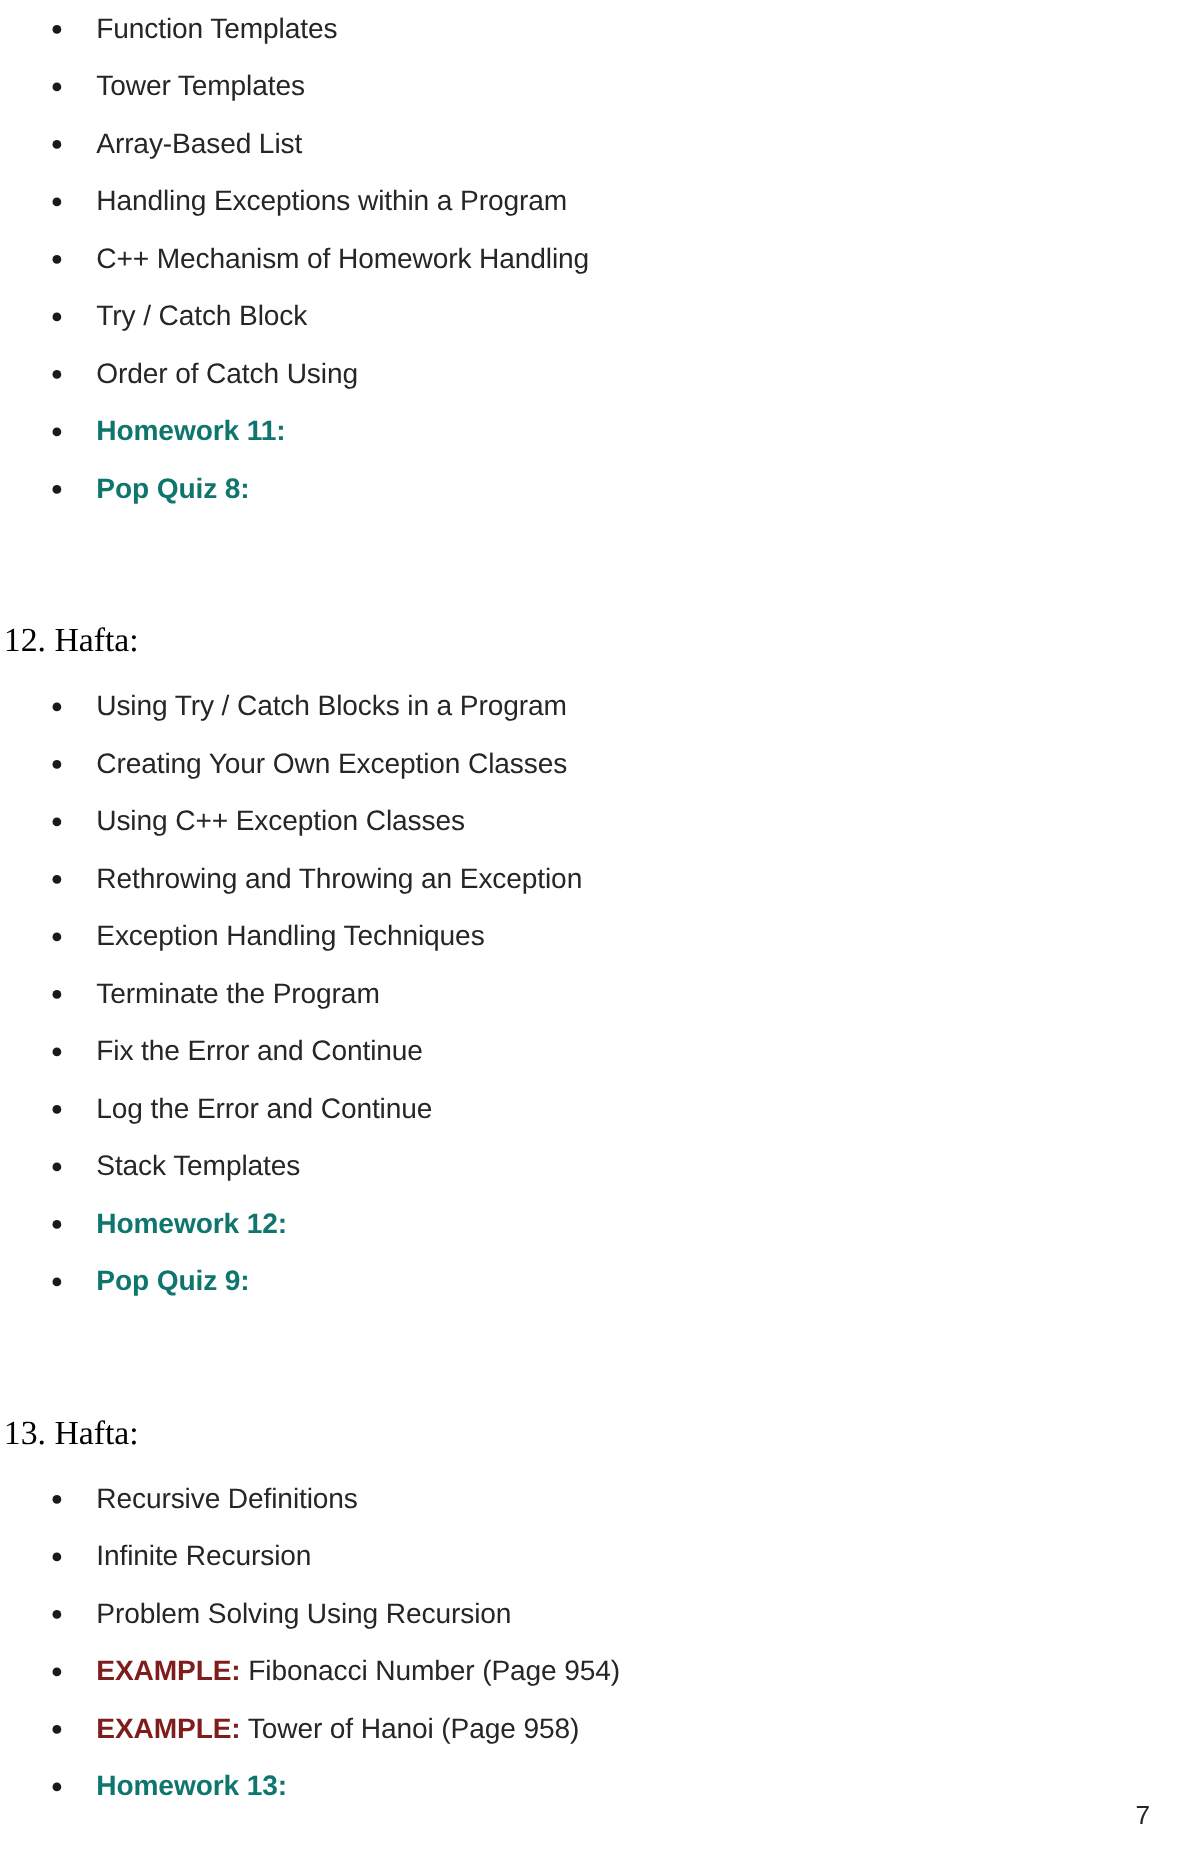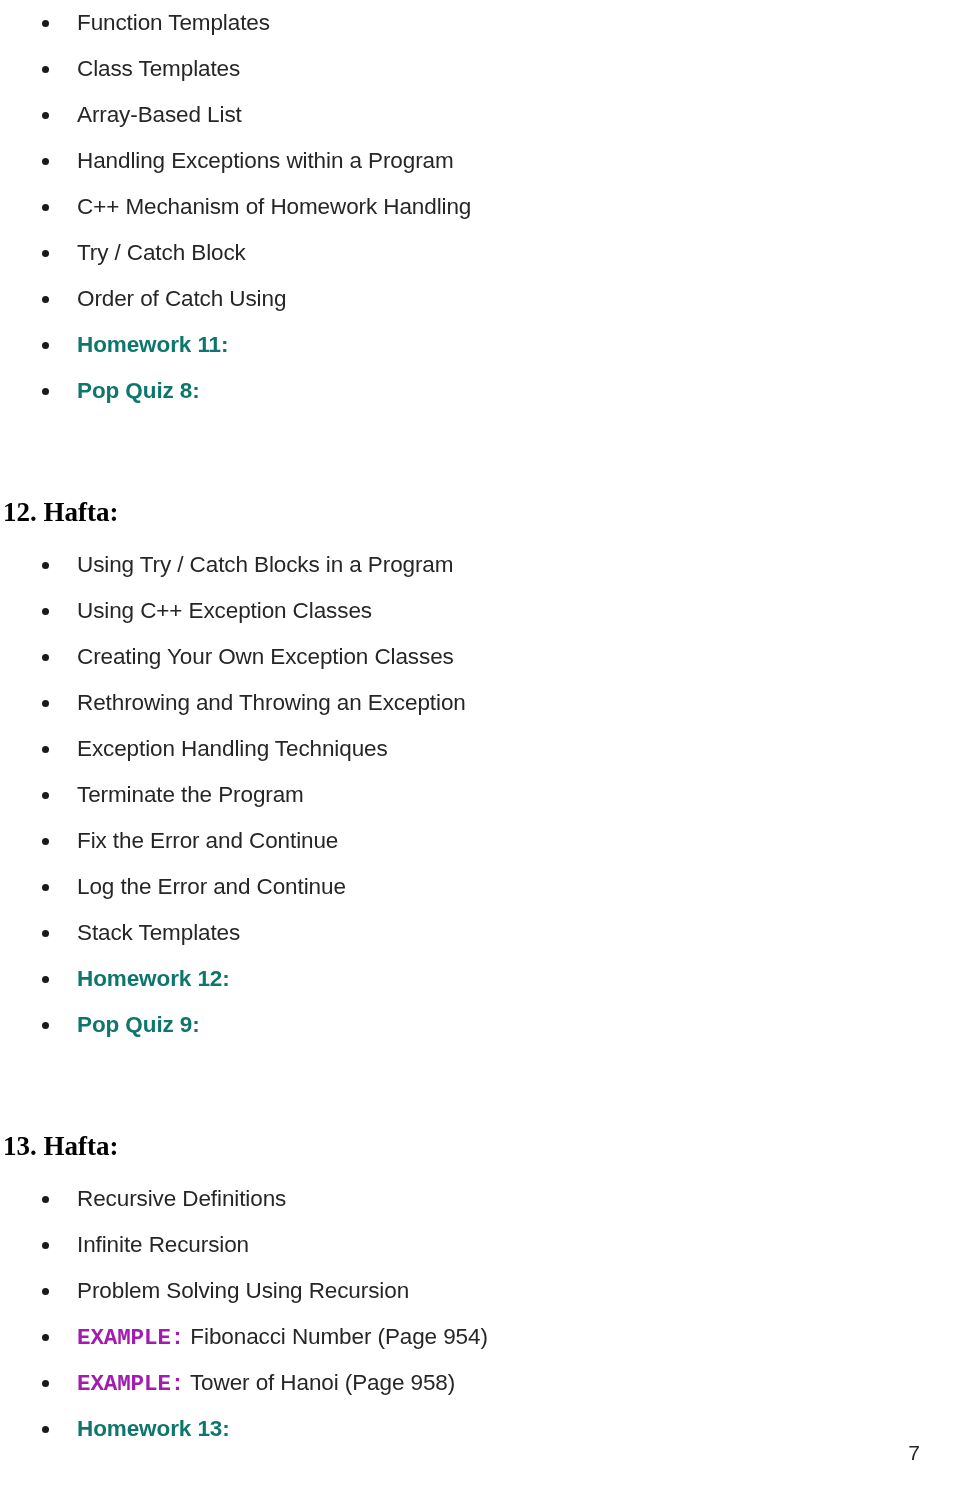--- a/index.html
+++ b/index.html
@@ -54,27 +54,26 @@
     background: #1a1a1a;
     border-radius: 50%;
     display: block;
   }
   .bullet-item.bold .label {
     font-weight: bold;
     color: #0f766e;
   }
   .bullet-item .lead {
     font-weight: bold;
-    color: #a21caf;
-    font-family: Liberation Mono, monospace;
+    color: #7f1d1d;
   }
   
   .section-heading {
     font-family: "Liberation Serif", serif;
-    font-weight: bold;
+    font-weight: normal;
     font-size: 27px;
     color: #000000;
     padding-left: 3px;
     line-height: 40px;
     white-space: nowrap;
   }
   .spacer-before-heading { height: 78px; }
   .spacer-after-heading  { height: 10px; }
   
   .page-number {
@@ -87,36 +86,36 @@
     text-align: right;
   }
 </style>
 </head>
 <body>
 
 <div class="page">
   <div class="content" id="content-root">
       <ul class="bullet-list">
         <li class="bullet-item"><span class="dot"></span><span class="label">Function Templates</span></li>
-        <li class="bullet-item"><span class="dot"></span><span class="label">Class Templates</span></li>
+        <li class="bullet-item"><span class="dot"></span><span class="label">Tower Templates</span></li>
         <li class="bullet-item"><span class="dot"></span><span class="label">Array-Based List</span></li>
         <li class="bullet-item"><span class="dot"></span><span class="label">Handling Exceptions within a Program</span></li>
         <li class="bullet-item"><span class="dot"></span><span class="label">C++ Mechanism of Homework Handling</span></li>
         <li class="bullet-item"><span class="dot"></span><span class="label">Try / Catch Block</span></li>
         <li class="bullet-item"><span class="dot"></span><span class="label">Order of Catch Using</span></li>
         <li class="bullet-item bold"><span class="dot"></span><span class="label">Homework 11:</span></li>
         <li class="bullet-item bold"><span class="dot"></span><span class="label">Pop Quiz 8:</span></li>
       </ul>
       <div class="spacer-before-heading"></div>
       <div class="section-heading">12. Hafta:</div>
       <div class="spacer-after-heading"></div>
       <ul class="bullet-list">
         <li class="bullet-item"><span class="dot"></span><span class="label">Using Try / Catch Blocks in a Program</span></li>
+        <li class="bullet-item"><span class="dot"></span><span class="label">Creating Your Own Exception Classes</span></li>
         <li class="bullet-item"><span class="dot"></span><span class="label">Using C++ Exception Classes</span></li>
-        <li class="bullet-item"><span class="dot"></span><span class="label">Creating Your Own Exception Classes</span></li>
         <li class="bullet-item"><span class="dot"></span><span class="label">Rethrowing and Throwing an Exception</span></li>
         <li class="bullet-item"><span class="dot"></span><span class="label">Exception Handling Techniques</span></li>
         <li class="bullet-item"><span class="dot"></span><span class="label">Terminate the Program</span></li>
         <li class="bullet-item"><span class="dot"></span><span class="label">Fix the Error and Continue</span></li>
         <li class="bullet-item"><span class="dot"></span><span class="label">Log the Error and Continue</span></li>
         <li class="bullet-item"><span class="dot"></span><span class="label">Stack Templates</span></li>
         <li class="bullet-item bold"><span class="dot"></span><span class="label">Homework 12:</span></li>
         <li class="bullet-item bold"><span class="dot"></span><span class="label">Pop Quiz 9:</span></li>
       </ul>
       <div class="spacer-before-heading"></div>

